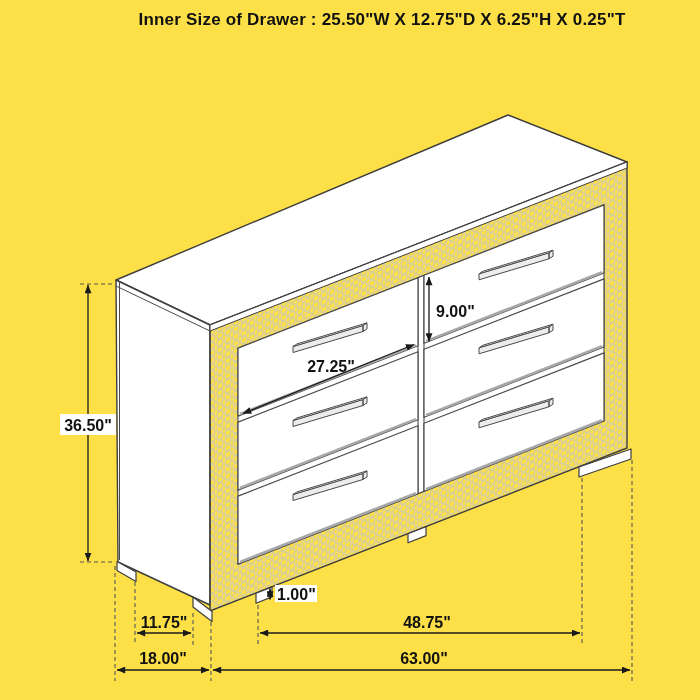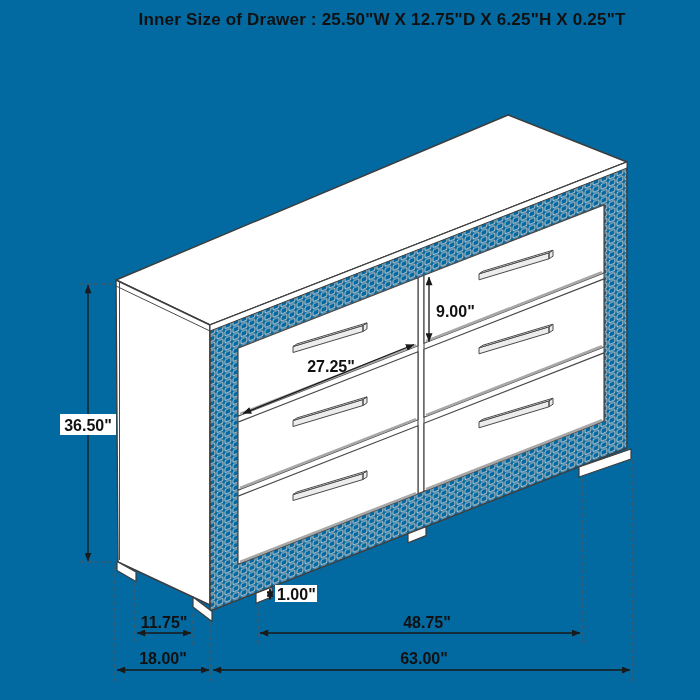--- a/index.html
+++ b/index.html
@@ -1,16 +1,16 @@
 <!DOCTYPE html>
 <html><head>
 <meta charset="utf-8">
 <style>
   html,body{margin:0;padding:0;background:#ffffff;}
-  .page{position:relative;width:700px;height:700px;background:#0369a1;overflow:hidden;
+  .page{position:relative;width:700px;height:700px;background:#fde047;overflow:hidden;
         font-family:"Liberation Sans",sans-serif;}
   .title{position:absolute;top:10px;left:382px;transform:translateX(-50%);
          font-size:17px;font-weight:bold;color:#111;white-space:nowrap;letter-spacing:.2px;}
   svg{position:absolute;left:0;top:0;}
   svg text{font-family:"Liberation Sans",sans-serif;font-weight:bold;font-size:16px;fill:#111;}
   .outline{fill:#ffffff;stroke:#3d3d3d;stroke-width:1.4;stroke-linejoin:round;}
   .thin{fill:none;stroke:#4a4a4a;stroke-width:1;}
   .drawer{fill:#ffffff;stroke:#4a4a4a;stroke-width:1.2;stroke-linejoin:round;}
   .shadow{stroke:#a8a8a8;stroke-width:2.6;fill:none;}
   .foot{fill:#ffffff;stroke:#3d3d3d;stroke-width:1.2;stroke-linejoin:round;}

